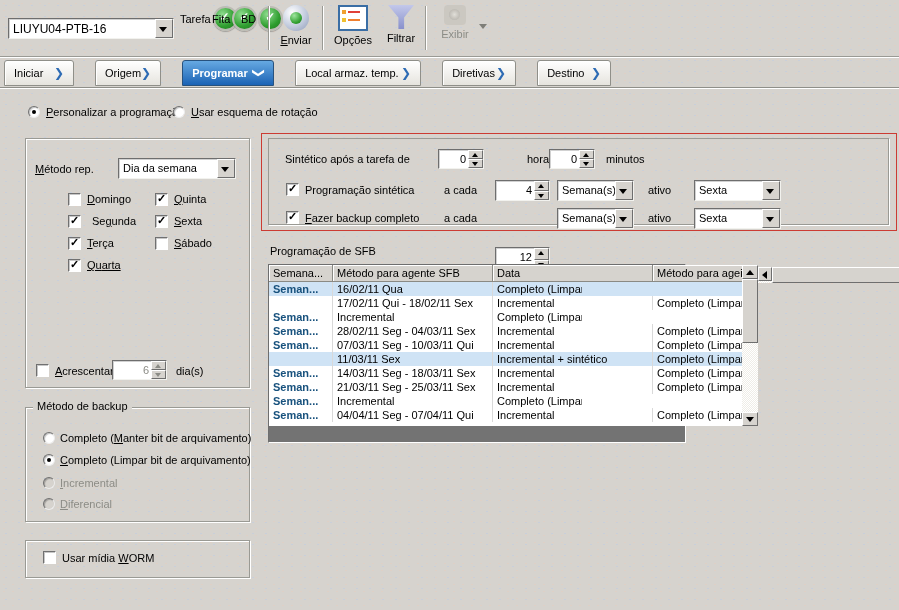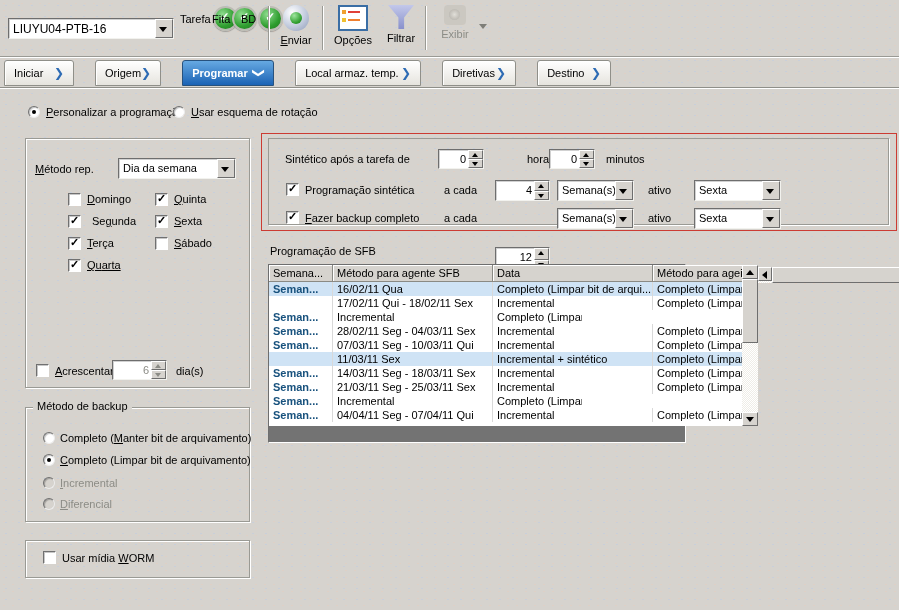--- a/index.html
+++ b/index.html
@@ -314,21 +314,20 @@
       <div class="thead">
         <div class="th c-week" style="font-weight:normal;color:#000;">Semana...</div>
         <div class="th c-method">Método para agente SFB</div>
         <div class="th c-date">Data</div>
         <div class="th c-agent" style="border-right:none;">Método para agei</div>
       </div>
       <div>
           <div class="trow hl">
             <div class="tcell c-week">Seman...</div>
             <div class="tcell c-date">16/02/11 Qua</div>
-            <div class="tcell c-method">Completo (Limpar bit de arqui...</div>
             <div class="tcell c-agent">Completo (Limpar</div>
           </div>
           <div class="trow">
             <div class="tcell c-week"></div>
             <div class="tcell c-date">17/02/11 Qui - 18/02/11 Sex</div>
             <div class="tcell c-method">Incremental</div>
             <div class="tcell c-agent">Completo (Limpar</div>
           </div>
           <div class="trow">
             <div class="tcell c-week">Seman...</div>

